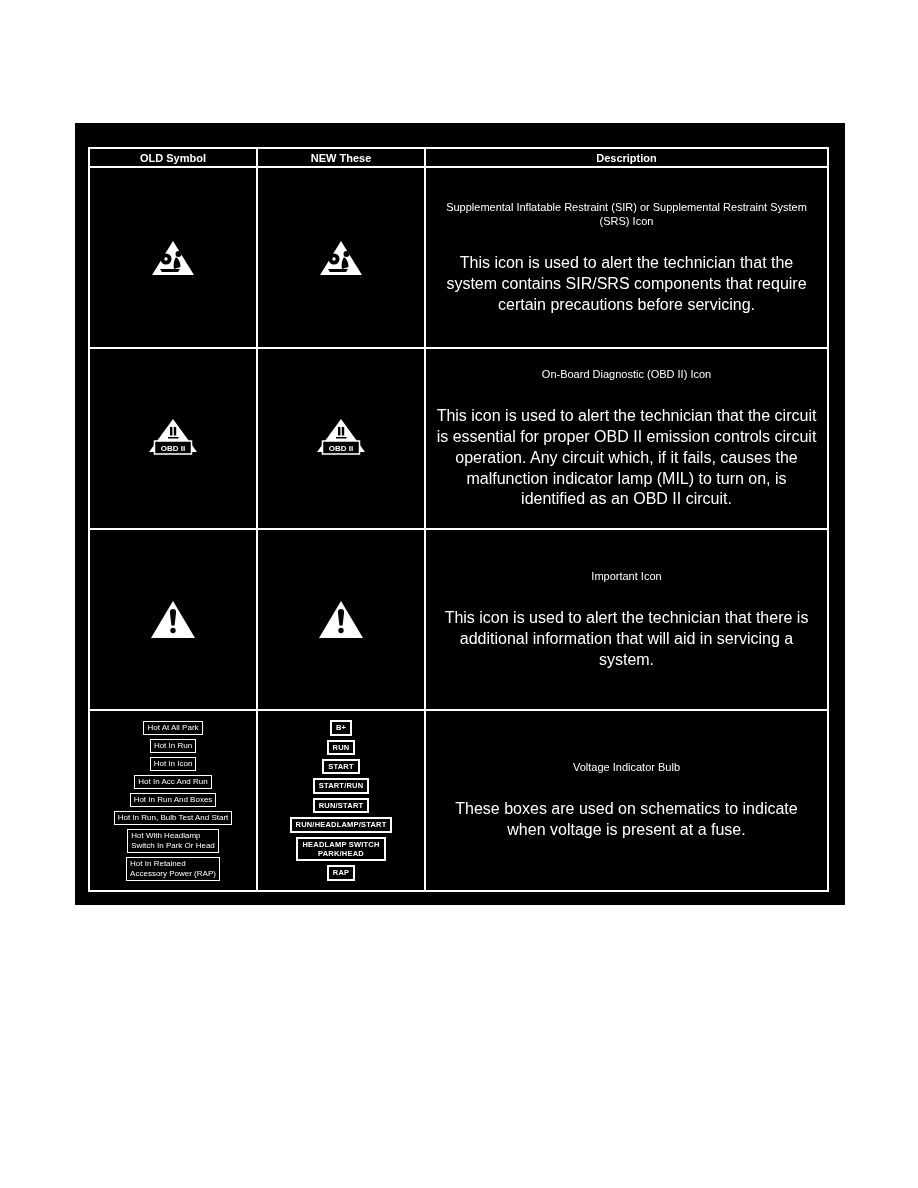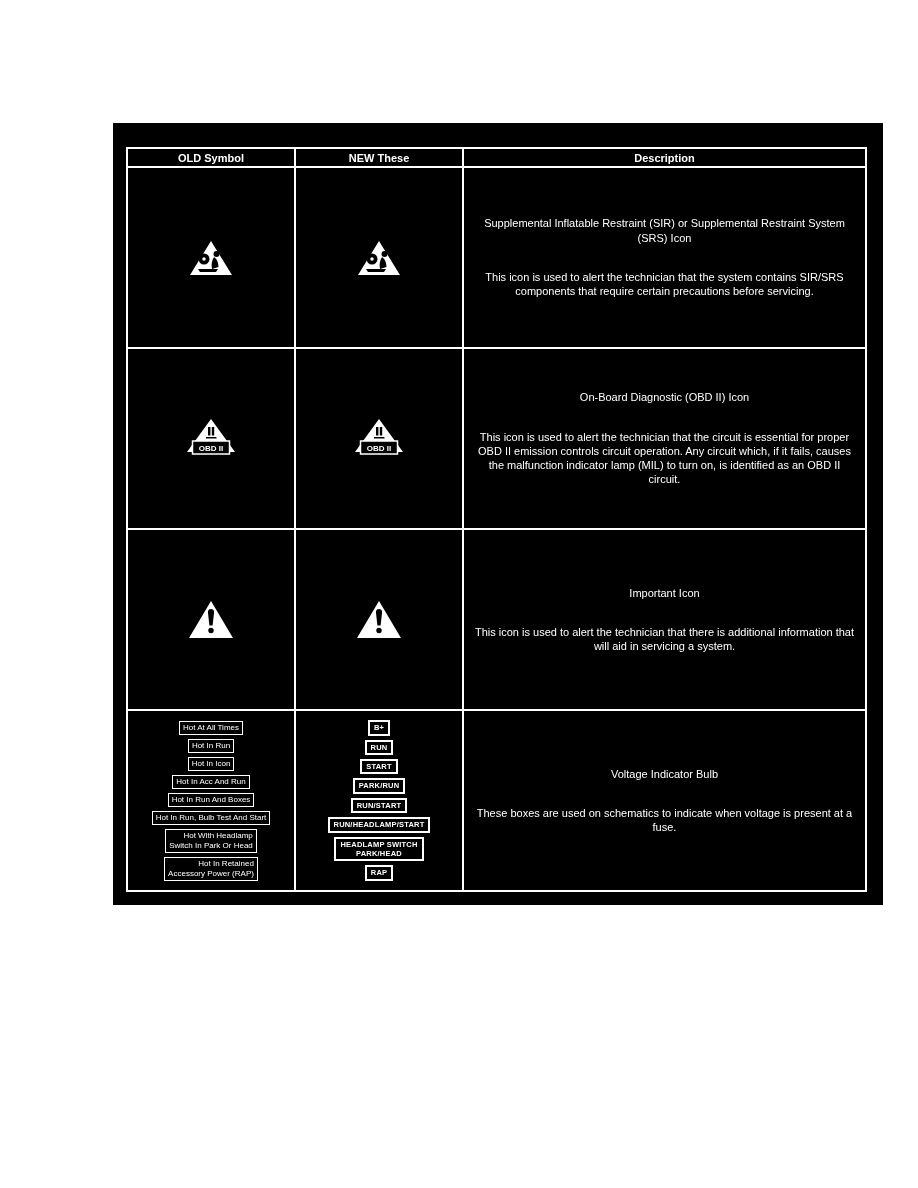--- a/index.html
+++ b/index.html
@@ -1,47 +1,47 @@
 <!DOCTYPE html>
 <html><head>
 <meta charset="utf-8">
 <style>
   * { margin:0; padding:0; box-sizing:border-box; }
   html,body { width:918px; height:1188px; background:#ffffff; }
   body { position:relative; font-family:"Liberation Sans", sans-serif; }
 
   .black-panel{
     position:absolute; left:75px; top:123px; width:770px; height:782px;
-    background:#000; padding:24px 13px 12px 13px;margin-left:38px;
+    background:#000; padding:24px 13px 12px 13px;
   }
   table.symbols{
     width:739px; border-collapse:collapse; table-layout:fixed;
     background:#000; color:#fff;
   }
   table.symbols col.c-old{ width:168px; }
   table.symbols col.c-new{ width:168px; }
   table.symbols col.c-desc{ width:403px; }
   table.symbols th, table.symbols td{ border:2px solid #fff; }
   tr.hdr{ height:19px; }
   tr.hdr th{ font-size:11px; font-weight:bold; text-align:center; padding:2px 0; }
   tr.datarow{ height:181px; }
   td.symcell{ text-align:center; vertical-align:middle; }
   td.desccell{ vertical-align:middle; padding:0 10px; }
   .desc-inner{ display:flex; flex-direction:column; justify-content:center; }
   .desc-title{ font-size:11px; text-align:center; line-height:1.3; margin-bottom:25px; max-width:392px; }
-  .desc-body{ font-size:11px; text-align:center; line-height:1.3; max-width:400px; }
+  .desc-body{ font-size:16px; text-align:center; line-height:1.3; max-width:400px; }
 
   
   .vstack{ display:flex; flex-direction:column; align-items:center; gap:4px; }
   .oldbox{
     display:block; border:1px solid #fff; background:#000; color:#fff;
     font-size:8px; line-height:1.25; padding:1px 3px; text-align:center;
     white-space:pre-line;
   }
-  .oldbox.left{ text-align:right; }
+  .oldbox.left{ text-align:left; }
   .newbox{
     display:block; border:2px solid #fff; background:#000; color:#fff;
     font-size:7.5px; font-weight:bold; letter-spacing:.2px; line-height:1.25;
     padding:1px 4px; text-align:center; white-space:pre-line;
   }
   svg{ display:block; margin:0 auto; }
 </style>
 </head>
 <body>
 
@@ -137,38 +137,38 @@
         <div class="desc-inner">
           <div class="desc-title">Important Icon</div>
           <div class="desc-body">This icon is used to alert the technician that there is additional information that will aid in servicing a system.</div>
         </div>
       </td>
     </tr>
 
     <tr class="datarow">
       <td class="symcell">
         <div class="vstack">
-          <span class="oldbox">Hot At All Times</span>
+          <span class="oldbox">Hot At All Park</span>
           <span class="oldbox">Hot In Run</span>
           <span class="oldbox">Hot In Icon</span>
           <span class="oldbox">Hot In Acc And Run</span>
           <span class="oldbox">Hot In Run And Boxes</span>
           <span class="oldbox">Hot In Run, Bulb Test And Start</span>
           <span class="oldbox left">Hot With Headlamp
 Switch In Park Or Head</span>
           <span class="oldbox left">Hot In Retained
 Accessory Power (RAP)</span>
         </div>
       </td>
       <td class="symcell">
         <div class="vstack">
           <span class="newbox">B+</span>
           <span class="newbox">RUN</span>
           <span class="newbox">START</span>
-          <span class="newbox">PARK/RUN</span>
+          <span class="newbox">START/RUN</span>
           <span class="newbox">RUN/START</span>
           <span class="newbox">RUN/HEADLAMP/START</span>
           <span class="newbox">HEADLAMP SWITCH
 PARK/HEAD</span>
           <span class="newbox">RAP</span>
         </div>
       </td>
       <td class="desccell">
         <div class="desc-inner">
           <div class="desc-title">Voltage Indicator Bulb</div>

